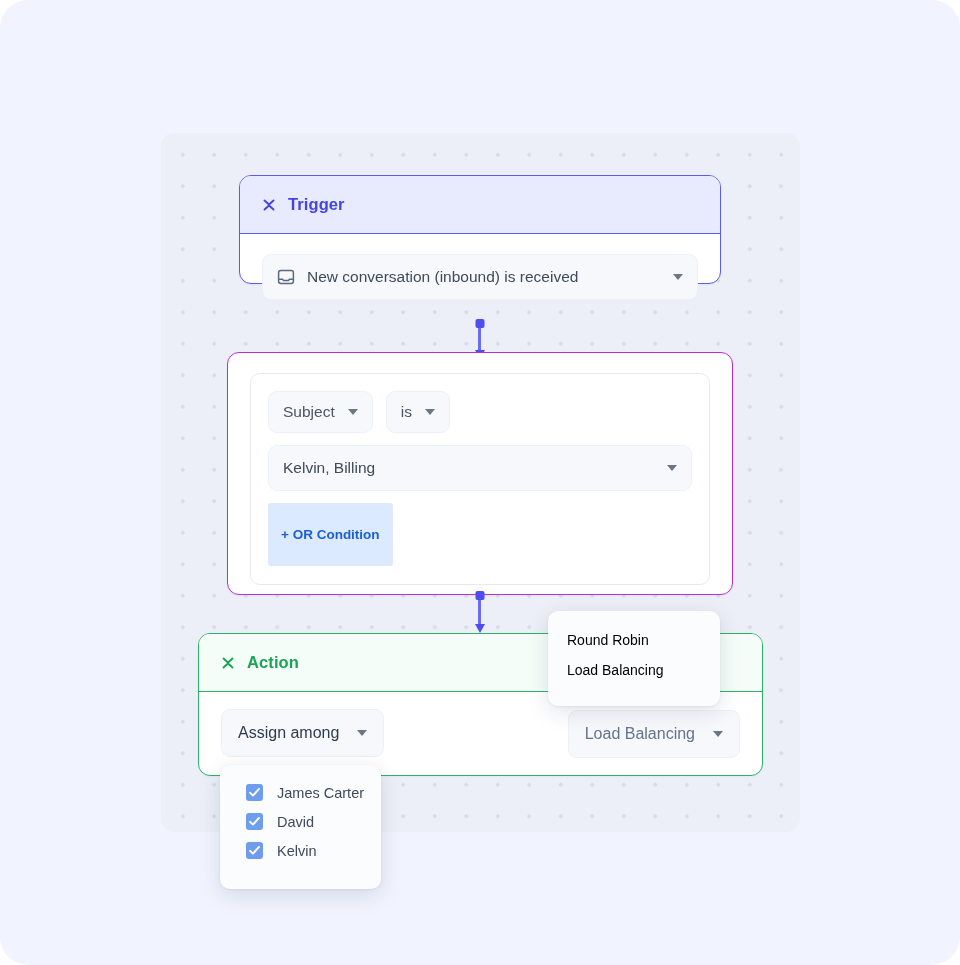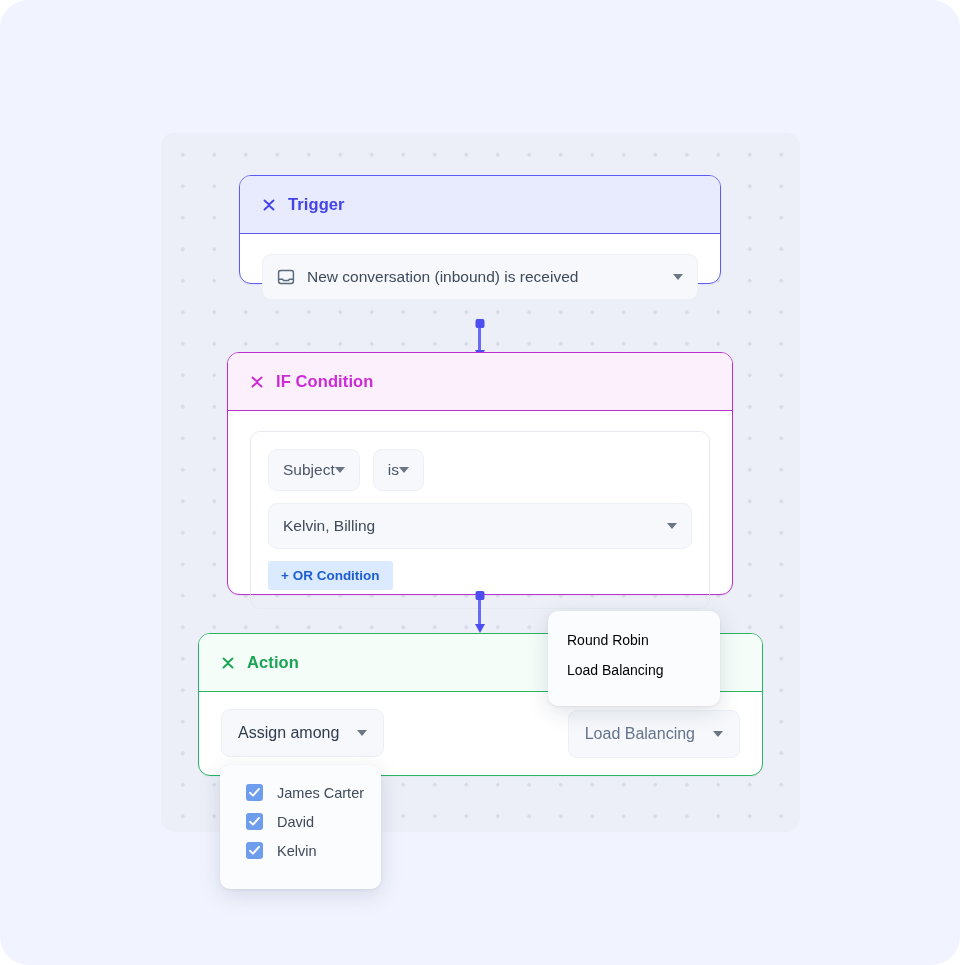--- a/index.html
+++ b/index.html
@@ -136,38 +136,39 @@
     padding: 17px 17px 18px 17px;
   }
   .cond-row {
     display: flex;
     gap: 13px;
     margin-bottom: 12px;
   }
   .pill {
     display: flex;
     align-items: center;
+    gap: 13px;
     background: #f6f8fb;
     border: 1px solid #edf1f6;
     border-radius: 9px;
     height: 42px;
     padding: 0 14px;
     font-size: 15.5px;
     color: #4a5565;
   }
   .or-btn {
     display: inline-block;
     margin-top: 12px;
     background: #dbeafe;
     color: #1d5fd0;
     font-size: 13.5px;
     font-weight: bold;
     border: none;
     border-radius: 3px;
-    padding: 7px 13px;
+    padding: 24px 13px;
     cursor: pointer;
     font-family: inherit;
   }
 
   
   #action-node {
     left: 37px;
     top:  500px;
     width: 565px;
     height: 143px;
@@ -306,29 +307,20 @@
         </div>
       </div>
     </div>
 
     <div class="connector" style="left:317px; top:190px; height:29px;">
       <span class="conn-dot"></span>
       <span class="conn-arrow"></span>
     </div>
 
     <div class="node" id="if-node">
-      <div class="node-head">
-        <span class="collapse-icon">
-          <svg width="14" height="16" viewBox="0 0 14 16">
-            <path d="M2.5 3.5 L7 7.5 L11.5 3.5" fill="none" stroke="#cc2bd6" stroke-width="1.9" stroke-linecap="round" stroke-linejoin="round"></path>
-            <path d="M2.5 12.5 L7 8.5 L11.5 12.5" fill="none" stroke="#cc2bd6" stroke-width="1.9" stroke-linecap="round" stroke-linejoin="round"></path>
-          </svg>
-        </span>
-        <span class="node-title">IF Condition</span>
-      </div>
       <div class="node-body">
         <div class="cond-box">
           <div class="cond-row">
             <div class="pill">
               <span>Subject</span>
               <span class="caret"></span>
             </div>
             <div class="pill">
               <span>is</span>
               <span class="caret"></span>

